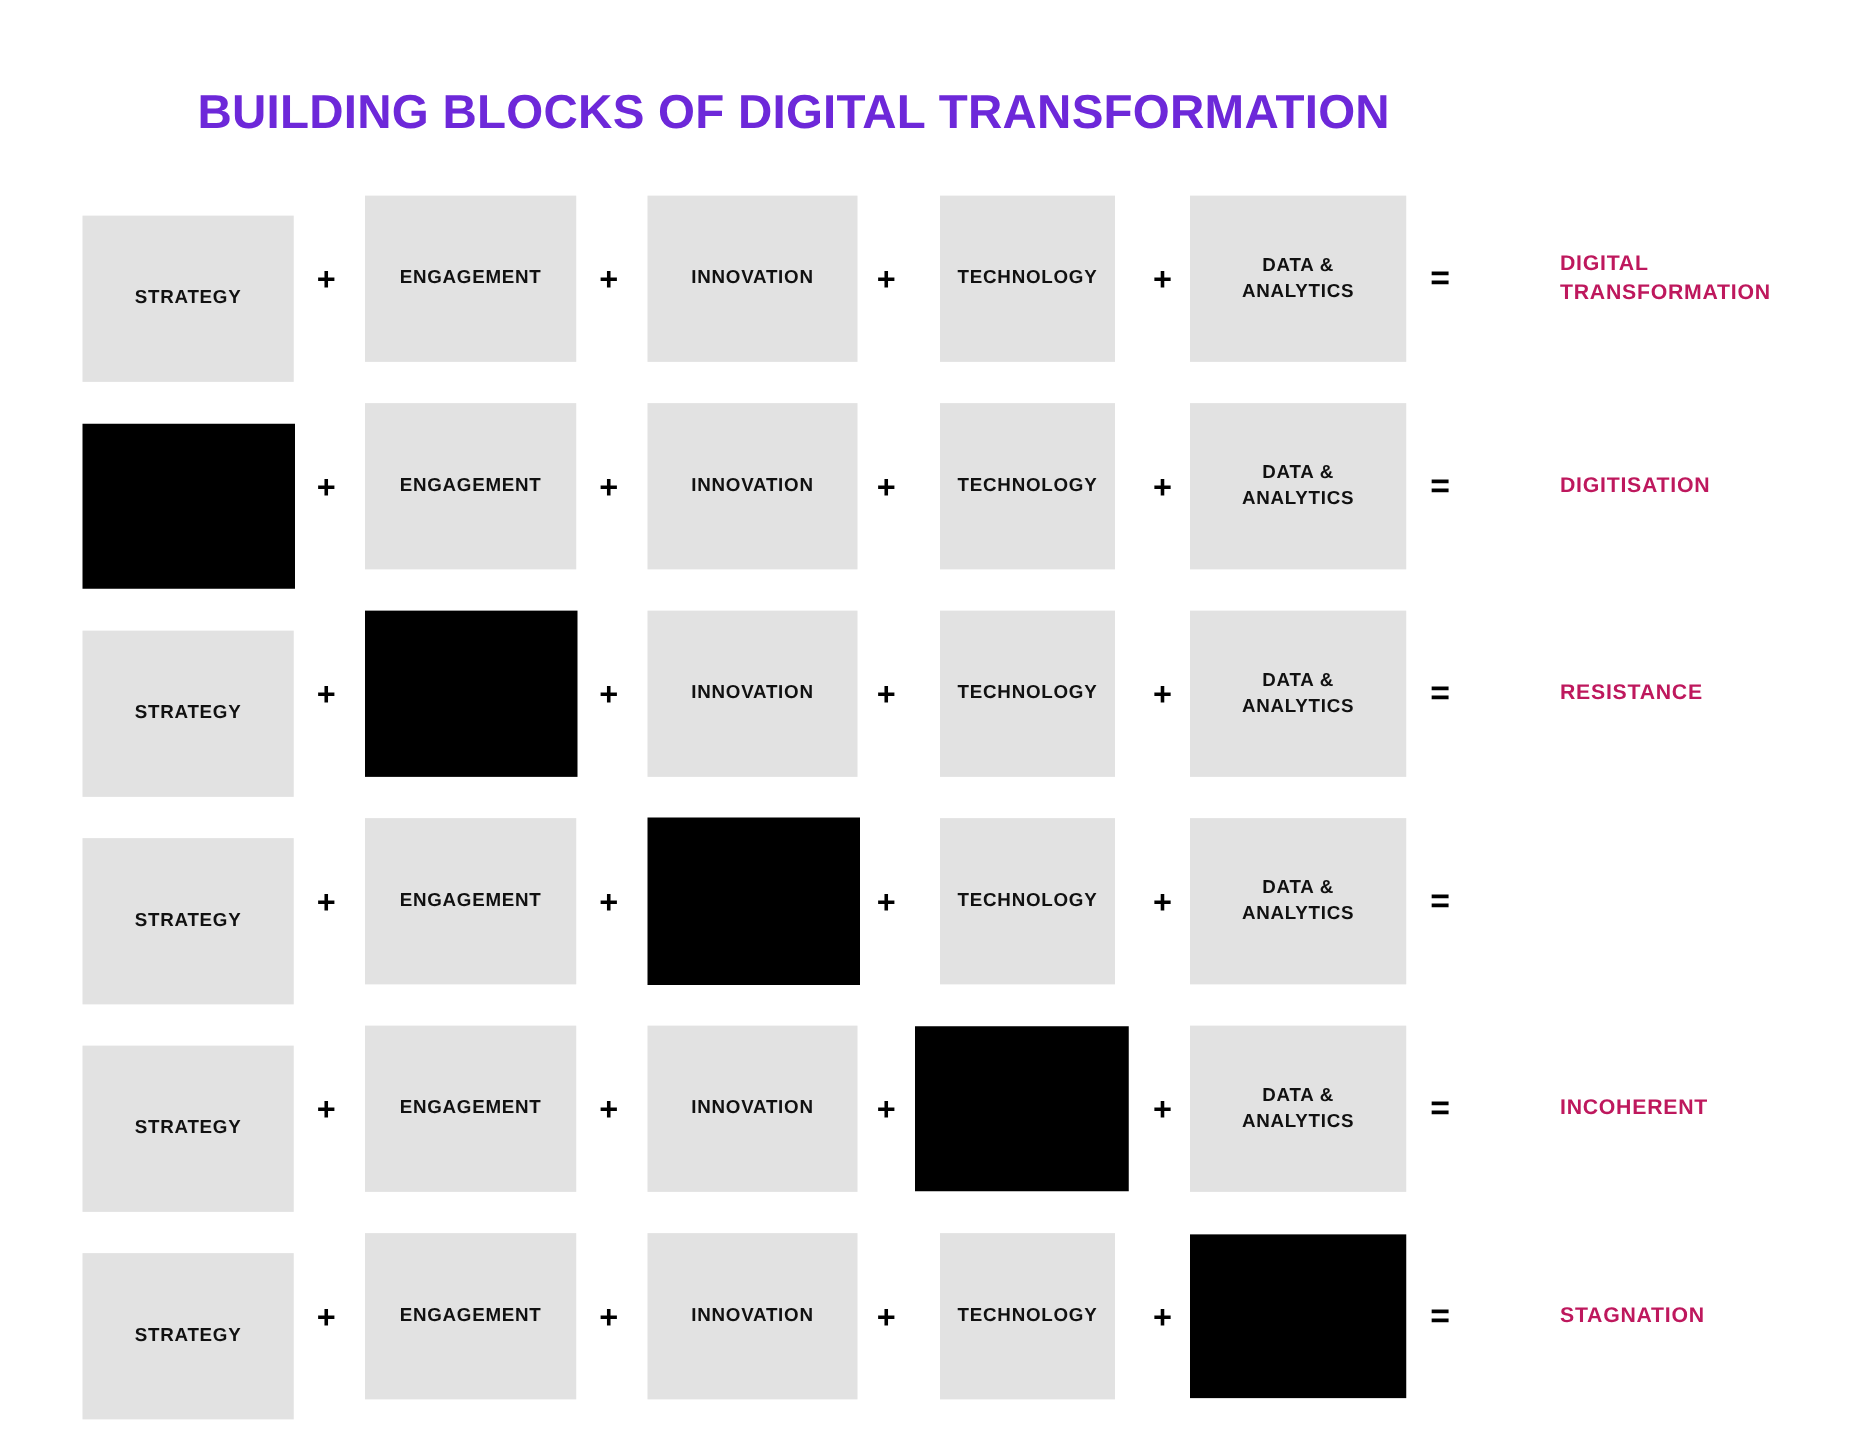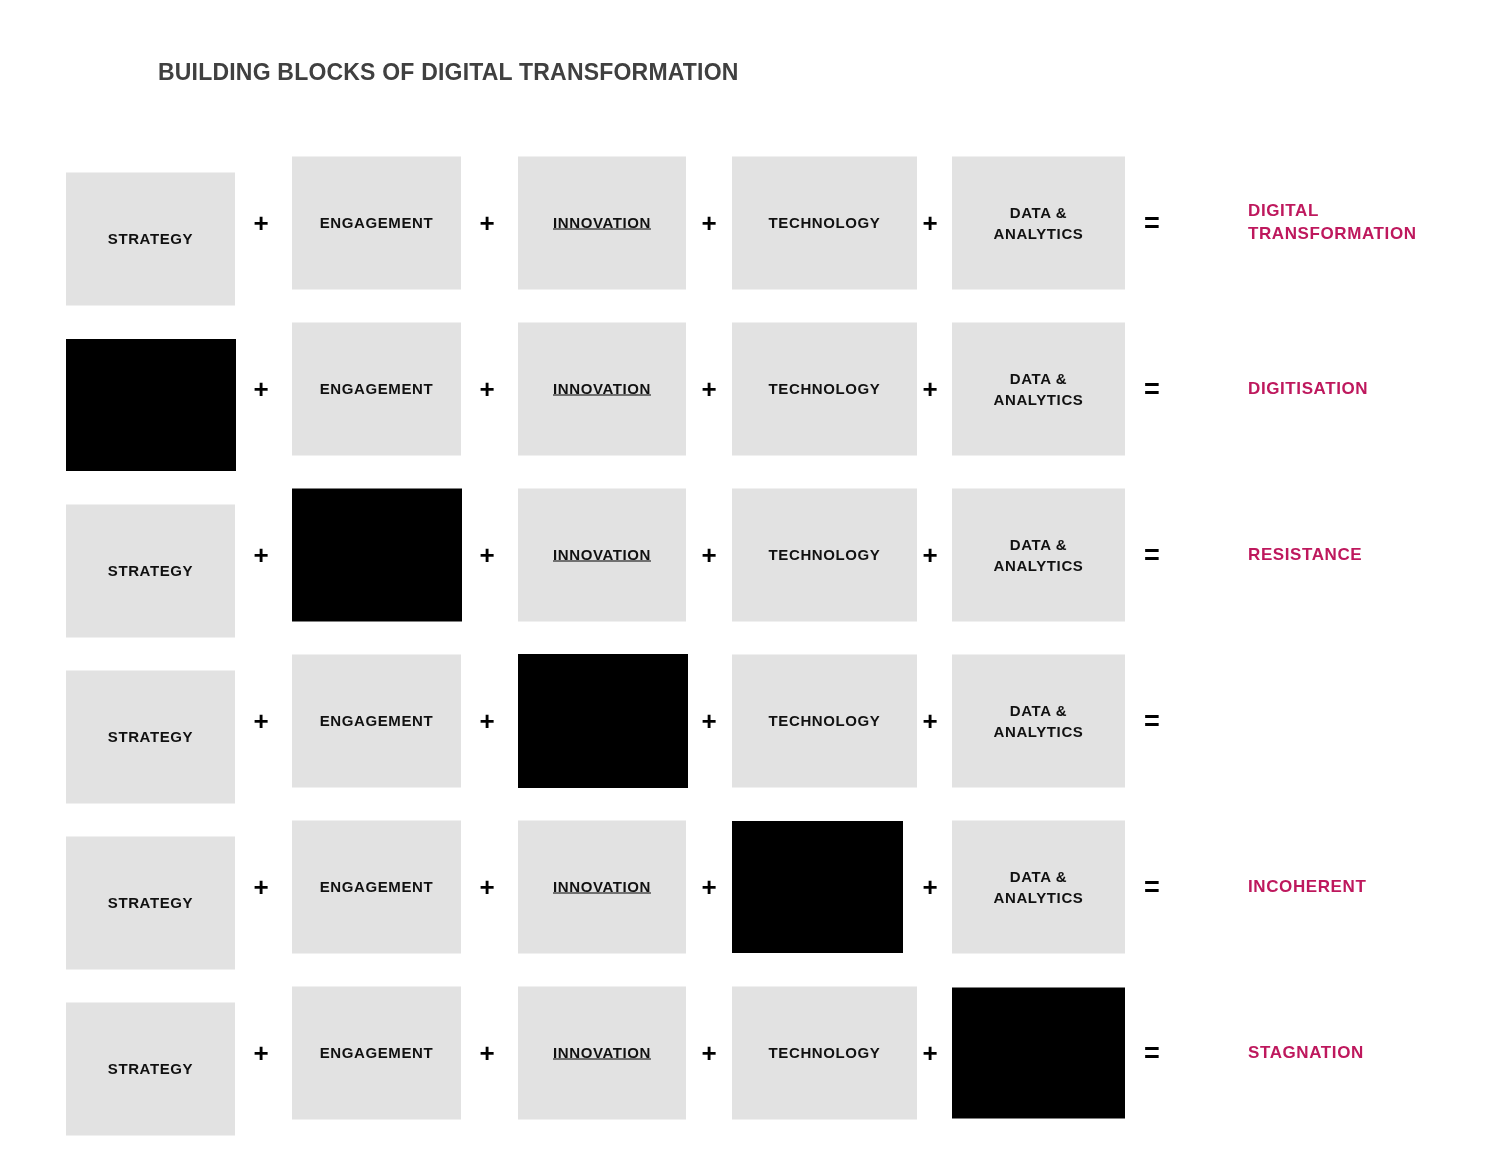--- a/index.html
+++ b/index.html
@@ -12,24 +12,24 @@
     background: #ffffff;
     font-family: "Liberation Sans", sans-serif;
     overflow: hidden;
     position: relative;
   }
 
   #page-title {
     position: absolute;
     left: 158px;
     top: 44px;
-    font-size: 23px;
+    font-size: 38px;
     font-weight: bold;
     letter-spacing: 0.2px;
-    color: #404040;
+    color: #6d28d9;
     white-space: nowrap;
   }
 
   #rows {
     position: absolute;
     left: 0;
     top: 140px;
     width: 1488px;
   }
 
@@ -63,22 +63,22 @@
   .block.filled .block-label {
     visibility: hidden;
   }
   .block.normal {
     background: #E2E2E2;
   }
 
   
   .col-0 { left: 66px;  width: 169px; height: 133px; margin-top: 16px; }
   .col-1 { left: 292px; width: 169px; height: 133px; }
-  .col-2 { left: 518px; width: 168px; height: 133px; text-decoration: underline; }
-  .col-3 { left: 732px; width: 185px; height: 133px; }
+  .col-2 { left: 518px; width: 168px; height: 133px; }
+  .col-3 { left: 752px; width: 140px; height: 133px; }
   .col-4 { left: 952px; width: 173px; height: 133px; }
 
   
   .block.filled.col-0 { left: 66px;  width: 170px; height: 132px; }
   .block.filled.col-1 { left: 292px; width: 170px; height: 133px; }
   .block.filled.col-2 { left: 518px; width: 170px; height: 134px; }
   .block.filled.col-3 { left: 732px; width: 171px; height: 132px; }
   .block.filled.col-4 { left: 952px; width: 173px; height: 131px; }
 
   .operator {

